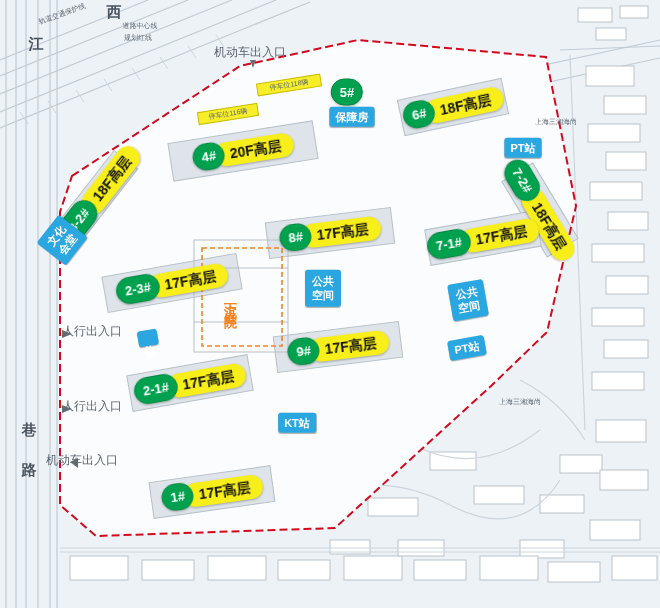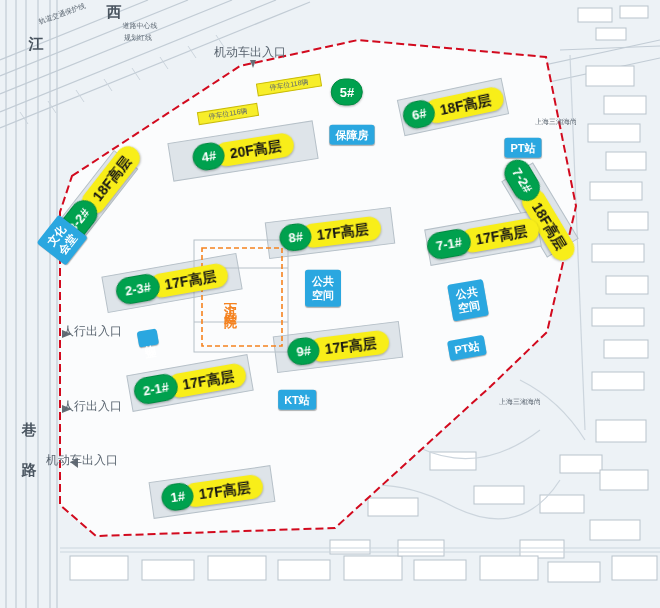--- a/index.html
+++ b/index.html
@@ -211,26 +211,26 @@
   </div>
   <div class="pos bld" style="left:190px; top:383px; --r:-10deg">
     <span class="badge">2-1#</span>
     <span class="pill">17F高层</span>
   </div>
   <div class="pos bld" style="left:212px; top:492px; --r:-8deg">
     <span class="badge">1#</span>
     <span class="pill">17F高层</span>
   </div>
 
-  <div class="pos fac" style="left:352px; top:135px">保障房</div>
+  <div class="pos fac" style="left:352px; top:117px">保障房</div>
   <div class="pos fac" style="left:523px; top:148px">PT站</div>
   <div class="pos fac sq" style="left:323px; top:288px">公共空间</div>
   <div class="pos fac sq" style="left:468px; top:300px; --r:-10deg">公共空间</div>
   <div class="pos fac" style="left:467px; top:348px; --r:-10deg">PT站</div>
-  <div class="pos fac" style="left:297px; top:400px">KT站</div>
+  <div class="pos fac" style="left:297px; top:423px">KT站</div>
   <div class="pos fac sq" style="left:62px; top:240px; --r:-52deg">文化会堂</div>
   <div class="pos fac vert" style="left:148px; top:338px; --r:-10deg">物业</div>
 
   <div class="pos courtyard-label" style="left:230px; top:300px">下沉庭院</div>
 
   <div class="pos street" style="left:114px; top:12px">西</div>
   <div class="pos street" style="left:36px; top:44px">江</div>
   <div class="pos street" style="left:29px; top:430px">巷</div>
   <div class="pos street" style="left:29px; top:470px">路</div>
 

